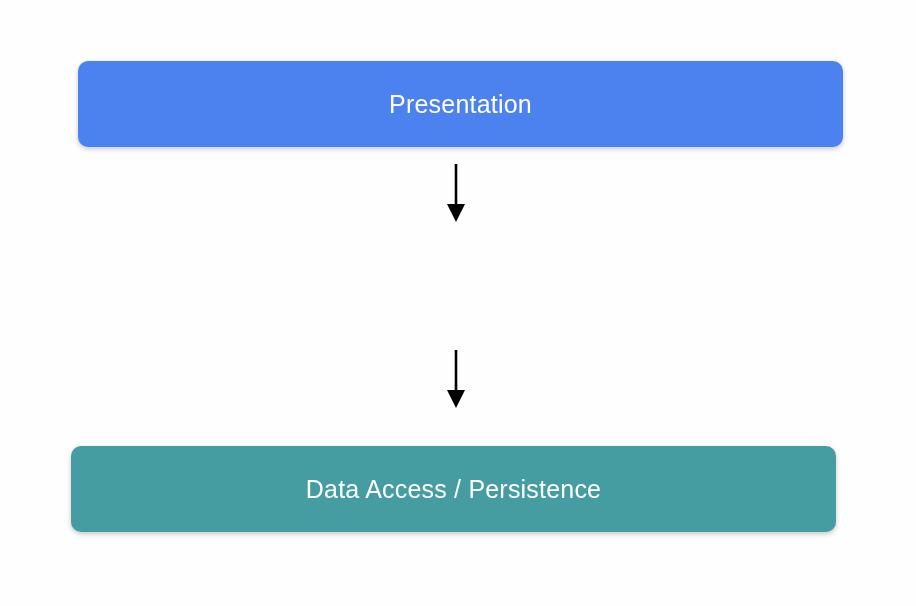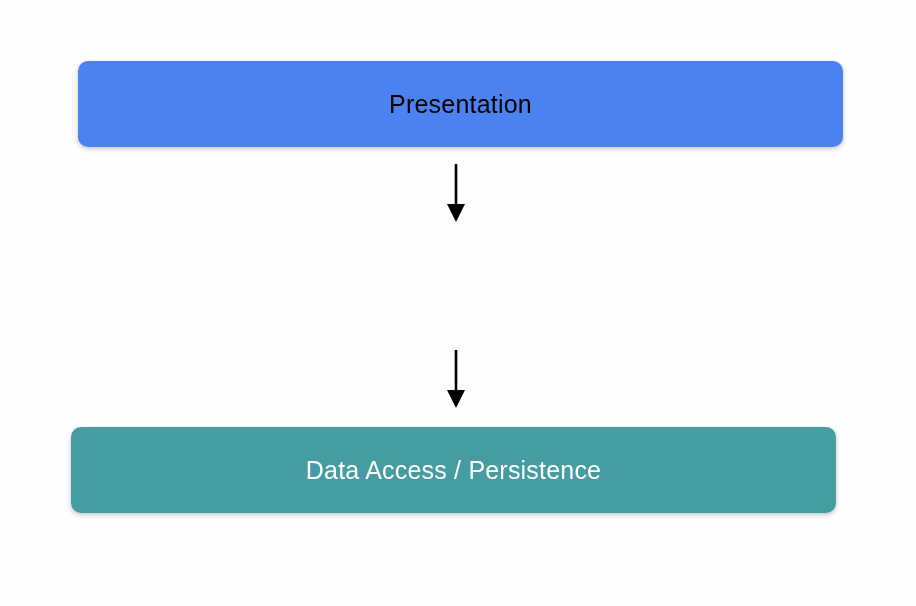--- a/index.html
+++ b/index.html
@@ -41,32 +41,32 @@
     color: #000000;
   }
   .arrow-1 { left: 443px; top: 164px; }
   .arrow-2 { left: 443px; top: 350px; }
 </style>
 </head>
 <body>
 
 <div class="canvas" style="background: rgb(254, 254, 254);">
 
-  <div class="layer-box layer-presentation" style="background: rgb(76, 130, 240); color: #000000;">
+  <div class="layer-box layer-presentation" style="background: rgb(76, 130, 240); color: #ffffff;">
     <span>Presentation</span>
   </div>
 
   <svg class="down-arrow arrow-1" viewBox="0 0 26 58" aria-hidden="true" style="color: rgb(0, 0, 0);">
     <rect x="11.7" y="0" width="2.6" height="42" fill="currentColor"></rect>
     <polygon points="4,40 22,40 13,58" fill="currentColor"></polygon>
   </svg>
 
 
   <svg class="down-arrow arrow-2" viewBox="0 0 26 58" aria-hidden="true" style="color: rgb(0, 0, 0);">
     <rect x="11.7" y="0" width="2.6" height="42" fill="currentColor"></rect>
     <polygon points="4,40 22,40 13,58" fill="currentColor"></polygon>
   </svg>
 
-  <div class="layer-box layer-data" style="background: rgb(69, 157, 161); color: rgb(255, 255, 255);">
+  <div class="layer-box layer-data" style="background: rgb(69, 157, 161); color: rgb(255, 255, 255); margin-top: 19px;">
     <span>Data Access / Persistence</span>
   </div>
 
 </div>
 
 </body></html>

